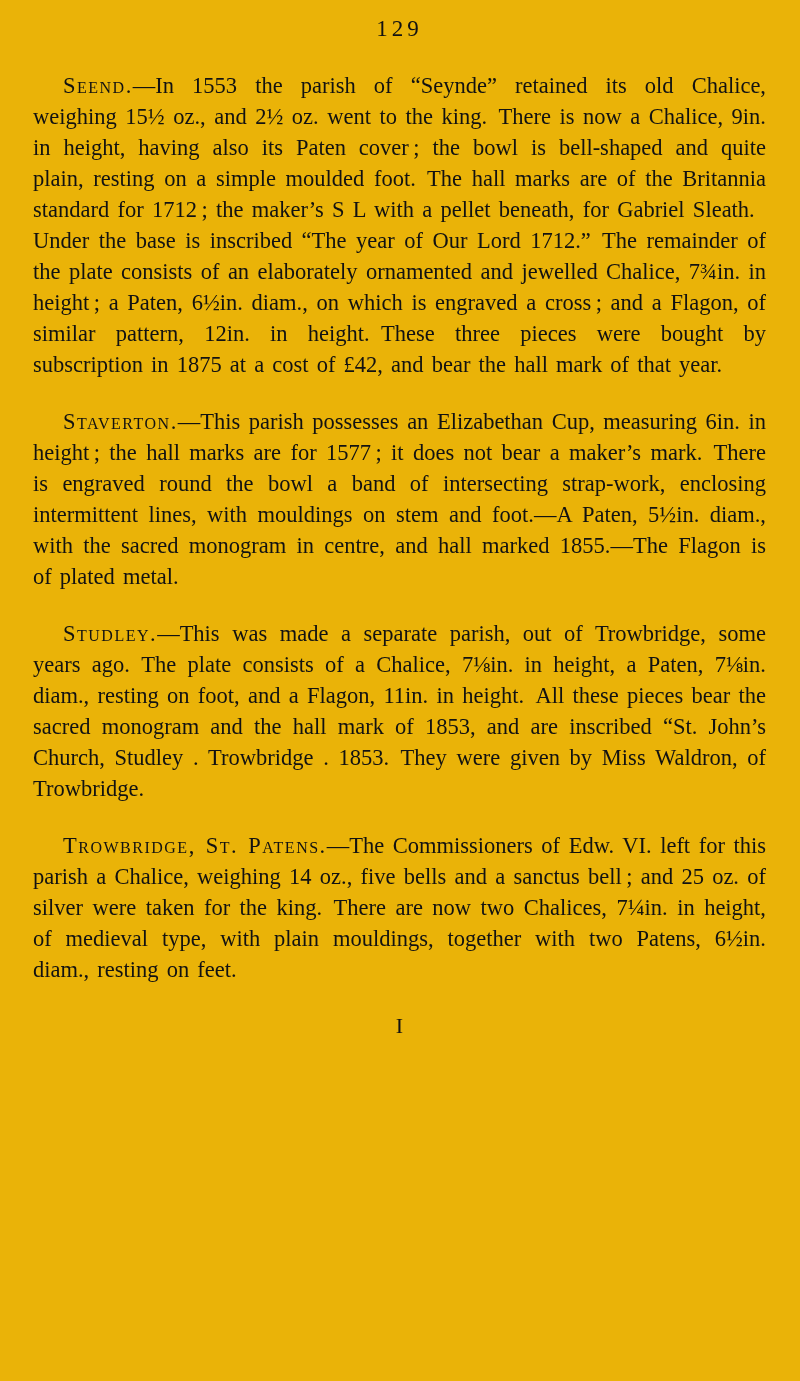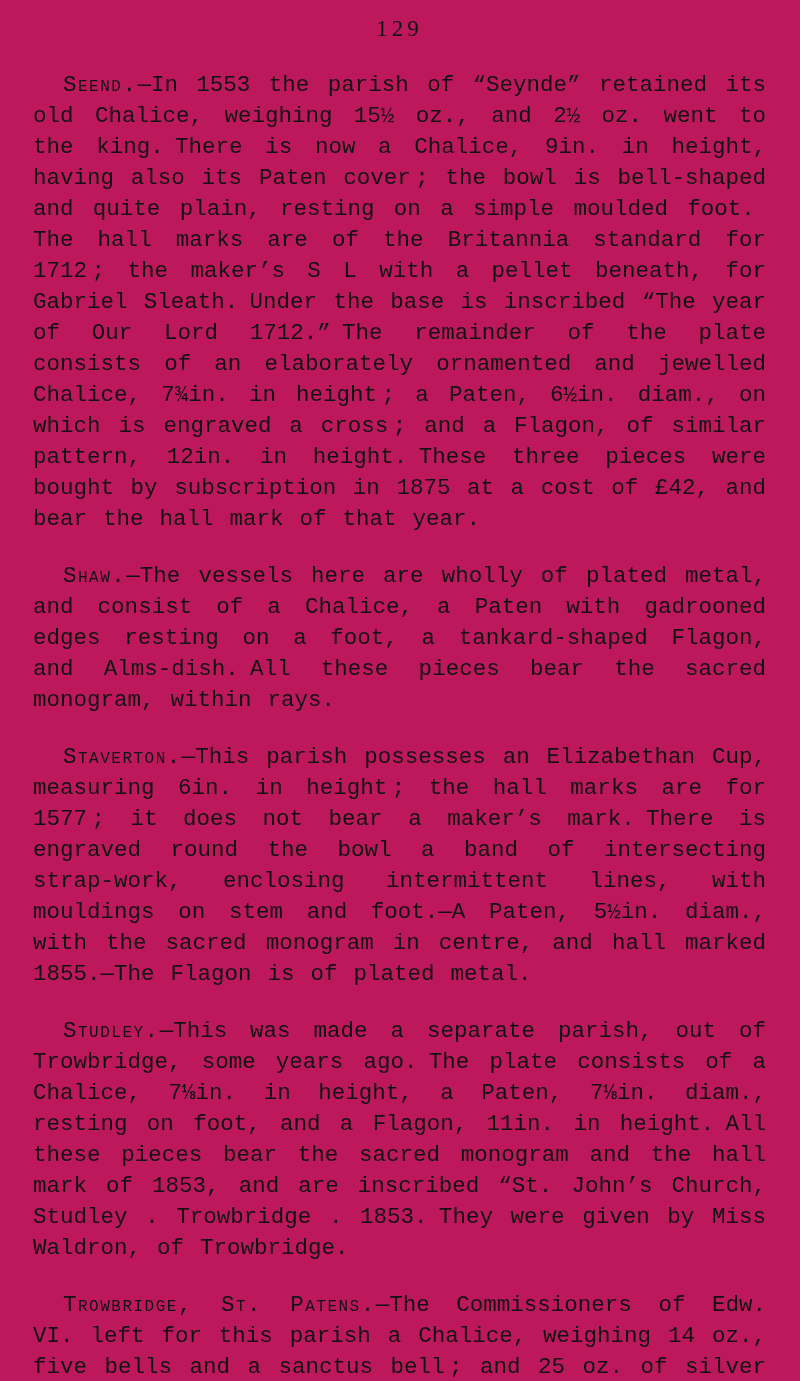--- a/index.html
+++ b/index.html
@@ -5,42 +5,41 @@
   html, body {
     margin: 0;
     padding: 0;
     background: #ffffff;
   }
   .page {
     position: relative;
     box-sizing: border-box;
     width: 800px;
     height: 1381px;
-    background: #be185d;
+    background: #eab308;
     padding: 10px 34px 0 33px;
     font-family: "Liberation Serif", "DejaVu Serif", serif;
     color: #121212;
     overflow: hidden;
   }
   .page-number {
     text-align: center;
     font-size: 23px;
     line-height: 30px;
     letter-spacing: 4px;
     margin: 4px 0 26px 0;
   }
   p.entry {
     font-size: 22.5px;
     line-height: 31px;
     text-align: justify;
     text-indent: 30px;
     word-spacing: 2.5px;
     margin: 0 0 26px 0;
     text-rendering: optimizeLegibility;
-    font-family: Liberation Mono, monospace;
   }
   .entry-lead {
     font-variant: small-caps;
     letter-spacing: 1.5px;
   }
   .signature-mark {
     text-align: center;
     font-size: 22px;
     line-height: 30px;
     margin-top: 0;
@@ -48,21 +47,20 @@
 </style>
 </head>
 <body>
 
 <div class="page">
 
   <div class="page-number">129</div>
 
   <p class="entry"><span class="entry-lead">Seend.</span><span>—In 1553 the parish of “Seynde” retained its old Chalice, weighing 15½ oz., and 2½ oz. went to the king. There is now a Chalice, 9in. in height, having also its Paten cover ; the bowl is bell-shaped and quite plain, resting on a simple moulded foot. The hall marks are of the Britannia standard for 1712 ; the maker’s S L with a pellet beneath, for Gabriel Sleath. Under the base is inscribed “The year of Our Lord 1712.” The remainder of the plate consists of an elaborately ornamented and jewelled Chalice, 7¾in. in height ; a Paten, 6½in. diam., on which is engraved a cross ; and a Flagon, of similar pattern, 12in. in height. These three pieces were bought by subscription in 1875 at a cost of £42, and bear the hall mark of that year.</span></p>
 
-  <p class="entry"><span class="entry-lead">Shaw.</span><span>—The vessels here are wholly of plated metal, and consist of a Chalice, a Paten with gadrooned edges resting on a foot, a tankard-shaped Flagon, and Alms-dish. All these pieces bear the sacred monogram, within rays.</span></p>
 
   <p class="entry"><span class="entry-lead">Staverton.</span><span>—This parish possesses an Elizabethan Cup, measuring 6in. in height ; the hall marks are for 1577 ; it does not bear a maker’s mark. There is engraved round the bowl a band of intersecting strap-work, enclosing intermittent lines, with mouldings on stem and foot.—A Paten, 5½in. diam., with the sacred monogram in centre, and hall marked 1855.—The Flagon is of plated metal.</span></p>
 
   <p class="entry"><span class="entry-lead">Studley.</span><span>—This was made a separate parish, out of Trowbridge, some years ago. The plate consists of a Chalice, 7⅛in. in height, a Paten, 7⅛in. diam., resting on foot, and a Flagon, 11in. in height. All these pieces bear the sacred monogram and the hall mark of 1853, and are inscribed “St. John’s Church, Studley . Trowbridge . 1853. They were given by Miss Waldron, of Trowbridge.</span></p>
 
   <p class="entry"><span class="entry-lead">Trowbridge, St. Patens.</span><span>—The Commissioners of Edw. VI. left for this parish a Chalice, weighing 14 oz., five bells and a sanctus bell ; and 25 oz. of silver were taken for the king. There are now two Chalices, 7¼in. in height, of medieval type, with plain mouldings, together with two Patens, 6½in. diam., resting on feet.</span></p>
 
   <div class="signature-mark">I</div>
 
 </div>

